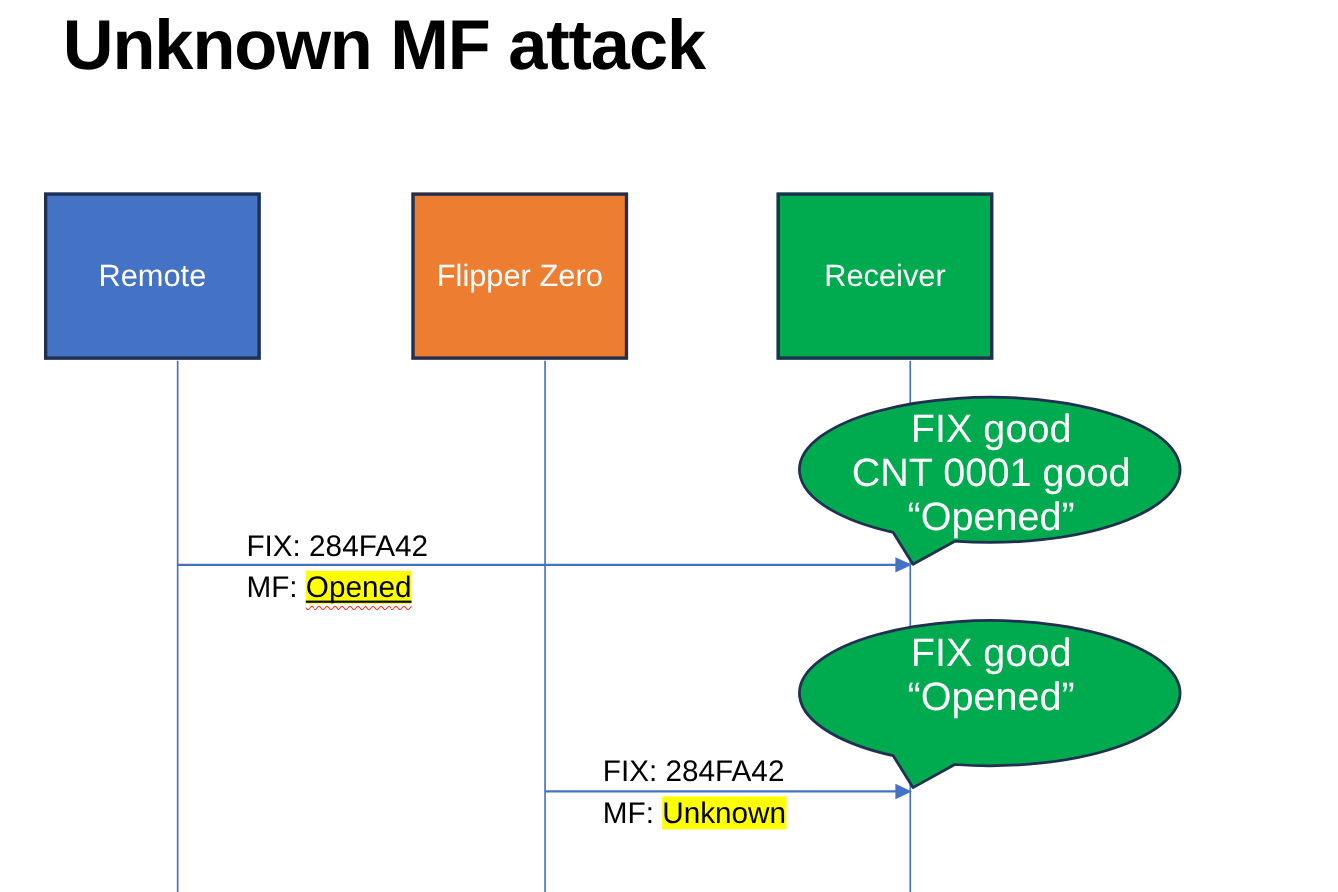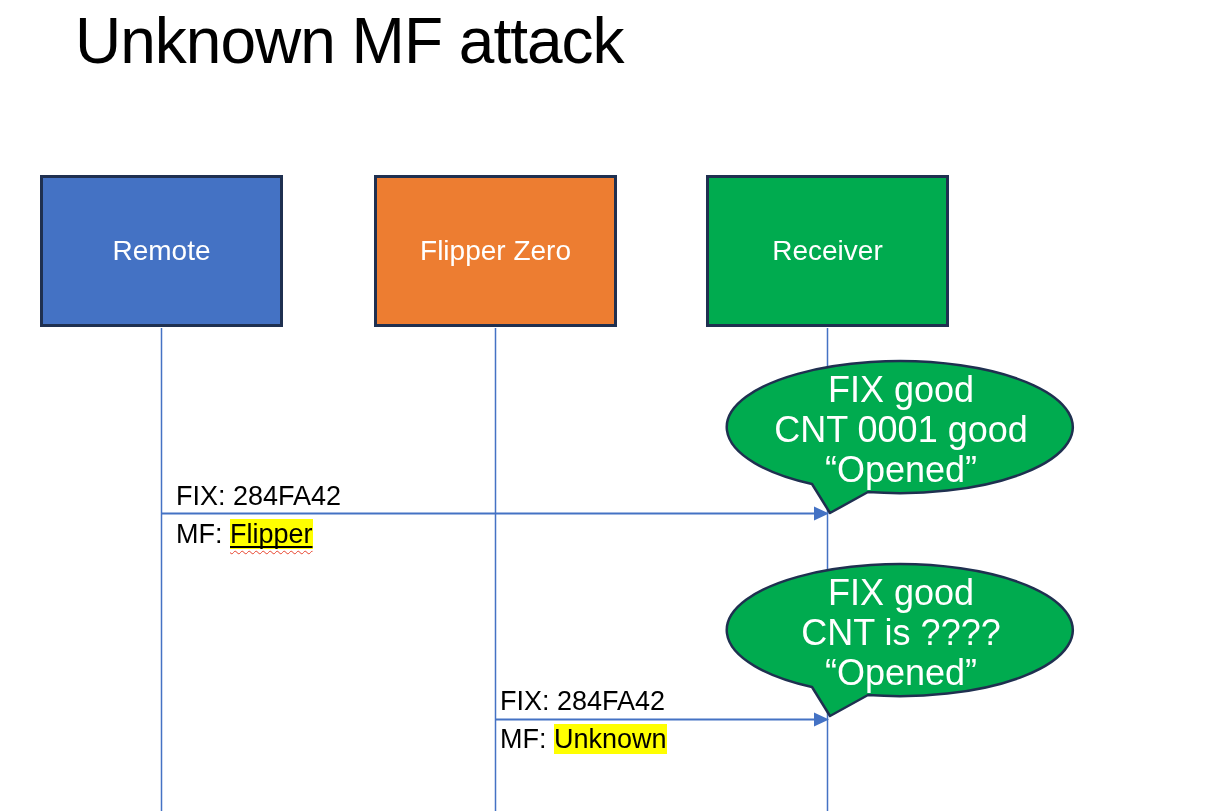--- a/index.html
+++ b/index.html
@@ -1,43 +1,44 @@
 <!DOCTYPE html>
 <html style="--remote-fill: #4472C4; --flipper-fill: #ED7D31; --receiver-fill: #00AB4F; --shape-border: #1F3050; --connector-blue: #4472C4; --bubble-fill: #00AB4F; --bubble-border: #1F3050; --highlight-yellow: #FFFF00; --squiggle-red: #E8432C; --label-text-white: #FFFFFF; --body-text-black: #000000;"><head>
 <meta charset="utf-8">
 <style>
   html,body { margin:0; padding:0; background:#ffffff; }
   .slide {
     position:relative; width:1216px; height:811px; background:#ffffff;
     overflow:hidden; font-family:"Liberation Sans", sans-serif;
   }
   .slide-title {
-    position:absolute; left:75px; top:4px;
-    font-size:64px; font-weight:400; letter-spacing:-1px; color:#000;
+    position:absolute; left:57px; top:4px;
+    font-size:64px; font-weight:700; letter-spacing:-1px; color:#000;
     white-space:nowrap;
   }
   .actor {
-    position:absolute; top:175px; width:243px; height:152px;
+    position:absolute; top:175px; width:197px; height:152px;
     box-sizing:border-box; border:3px solid var(--shape-border);
     display:flex; align-items:center; justify-content:center;
     color:var(--label-text-white); font-size:28px; white-space:nowrap;
   }
   .actor-remote   { left:40px;  background:var(--remote-fill); }
   .actor-flipper  { left:374px; background:var(--flipper-fill); }
   .actor-receiver { left:706px; background:var(--receiver-fill); }
 
   svg.diagram { position:absolute; left:0; top:0; }
   .lifeline  { stroke:var(--connector-blue); stroke-width:1.5; }
   .msg-line  { stroke:var(--connector-blue); stroke-width:2; }
   .msg-head  { fill:var(--connector-blue); }
   .callout   { fill:var(--bubble-fill); stroke:var(--bubble-border); stroke-width:2.5; stroke-linejoin:round; }
 
   .msg-labels {
     position:absolute; font-size:27px; line-height:38px; color:var(--body-text-black);
     white-space:nowrap;
+    margin-left:48px;
   }
   .msg1 { left:176px; top:477px; }
   .msg2 { left:500px; top:682px; }
   .hl { background:var(--highlight-yellow); }
   .squiggle {
     text-decoration:underline wavy var(--squiggle-red);
     text-decoration-thickness:1px; text-underline-offset:7px;
     text-decoration-skip-ink:none; display:inline-block;
   }
   .u {
@@ -79,33 +80,32 @@
 
     <line class="msg-line" x1="495.5" y1="719.5" x2="815" y2="719.5"></line>
     <polygon class="msg-head" points="814,712.5 829,719.5 814,726.5"></polygon>
 
     <path class="callout" d="M 868 492 A 173 66 0 1 0 812 484 L 830 513 Z"></path>
     <path class="callout" d="M 868 695 A 173 66 0 1 0 812 687 L 830 716 Z"></path>
   </svg>
 
   <div class="msg-labels msg1">
     <div><span>FIX: 284FA42</span></div>
-    <div><span>MF: </span><span class="squiggle"><span class="hl u">Flipper</span></span></div>
+    <div><span>MF: </span><span class="squiggle"><span class="hl u">Opened</span></span></div>
   </div>
 
   <div class="msg-labels msg2">
     <div><span>FIX: 284FA42</span></div>
     <div><span>MF: </span><span class="hl">Unknown</span></div>
   </div>
 
   <div class="bubble-text bubble1-text">
     <div>FIX good</div>
     <div>CNT 0001 good</div>
     <div>“Opened”</div>
   </div>
 
   <div class="bubble-text bubble2-text">
     <div>FIX good</div>
-    <div>CNT is ????</div>
     <div>“Opened”</div>
   </div>
 
 </div>
 
 </body></html>

